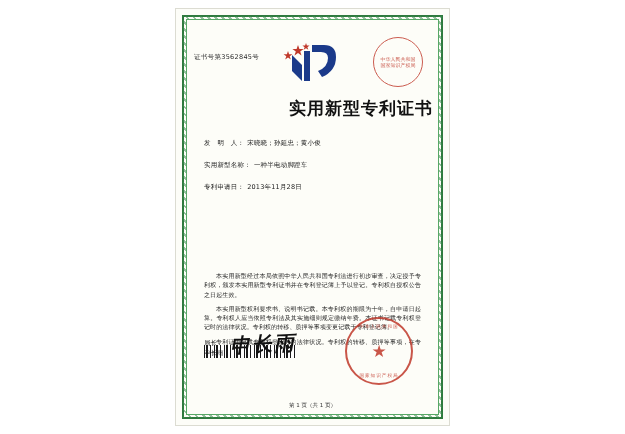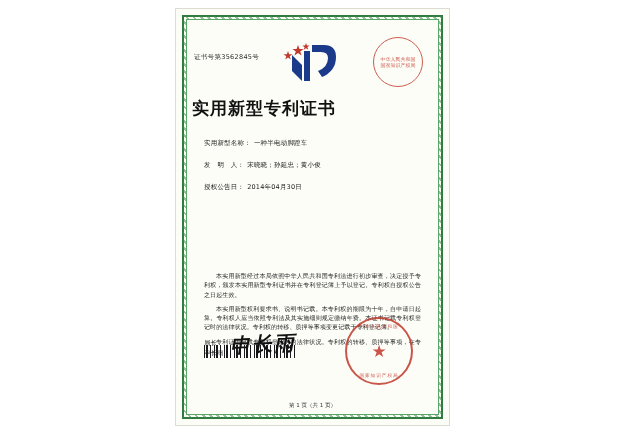--- a/index.html
+++ b/index.html
@@ -120,21 +120,21 @@
     width: 70px;
     height: 52px;
   }
   .emblem svg { display: block; }
   
   .title {
     position: absolute;
     left: 0;
     right: 0;
     top: 74px;
-    text-align: left;
+    text-align: right;
     font-family: "DejaVu Serif", serif;
     font-weight: bold;
     font-size: 17px;
     letter-spacing: 1px;
     color: #111111;
   }
   
   .fields {
     position: absolute;
     left: 12px;
@@ -288,27 +288,27 @@
           <polygon points="20,4 21.4,8 25.6,8 22.2,10.6 23.5,14.6 20,12.1 16.5,14.6 17.8,10.6 14.4,8 18.6,8" fill="#c0392b"></polygon>
           <polygon points="10,10 11.1,13.2 14.4,13.2 11.7,15.2 12.8,18.4 10,16.4 7.2,18.4 8.3,15.2 5.6,13.2 8.9,13.2" fill="#c0392b"></polygon>
           <polygon points="28,2 28.9,4.6 31.6,4.6 29.4,6.2 30.3,8.8 28,7.2 25.7,8.8 26.6,6.2 24.4,4.6 27.1,4.6" fill="#c0392b"></polygon>
         </svg>
       </div>
 
       <div class="title">实用新型专利证书</div>
 
       <div class="fields">
         <div class="field">
+          <span class="label">发　明　人：</span><span class="value">宋晓晓；孙延忠；黄小俊</span>
+        </div>
+        <div class="field">
           <span class="label">实用新型名称：</span><span class="value">一种半电动脚蹬车</span>
         </div>
         <div class="field">
-          <span class="label">发　明　人：</span><span class="value">宋晓晓；孙延忠；黄小俊</span>
-        </div>
-        <div class="field">
-          <span class="label">授权公告日：</span><span class="value">2014年04月30日</span>
+          <span class="label">专利申请日：</span><span class="value">2013年11月28日</span>
         </div>
       </div>
 
       <div class="body-text">
         <p>本实用新型经过本局依照中华人民共和国专利法进行初步审查，决定授予专利权，颁发本实用新型专利证书并在专利登记簿上予以登记。专利权自授权公告之日起生效。</p>
         <p>本实用新型权利要求书、说明书记载。本专利权的期限为十年，自申请日起算。专利权人应当依照专利法及其实施细则规定缴纳年费。本证书记载专利权登记时的法律状况。专利权的转移、质押等事项变更记载于专利登记簿。</p>
         <p>专利证书记载专利权登记时的法律状况。专利权的转移、质押等事项，在专利登记簿上记载。</p>
       </div>
 
       <div class="barcode"></div>

